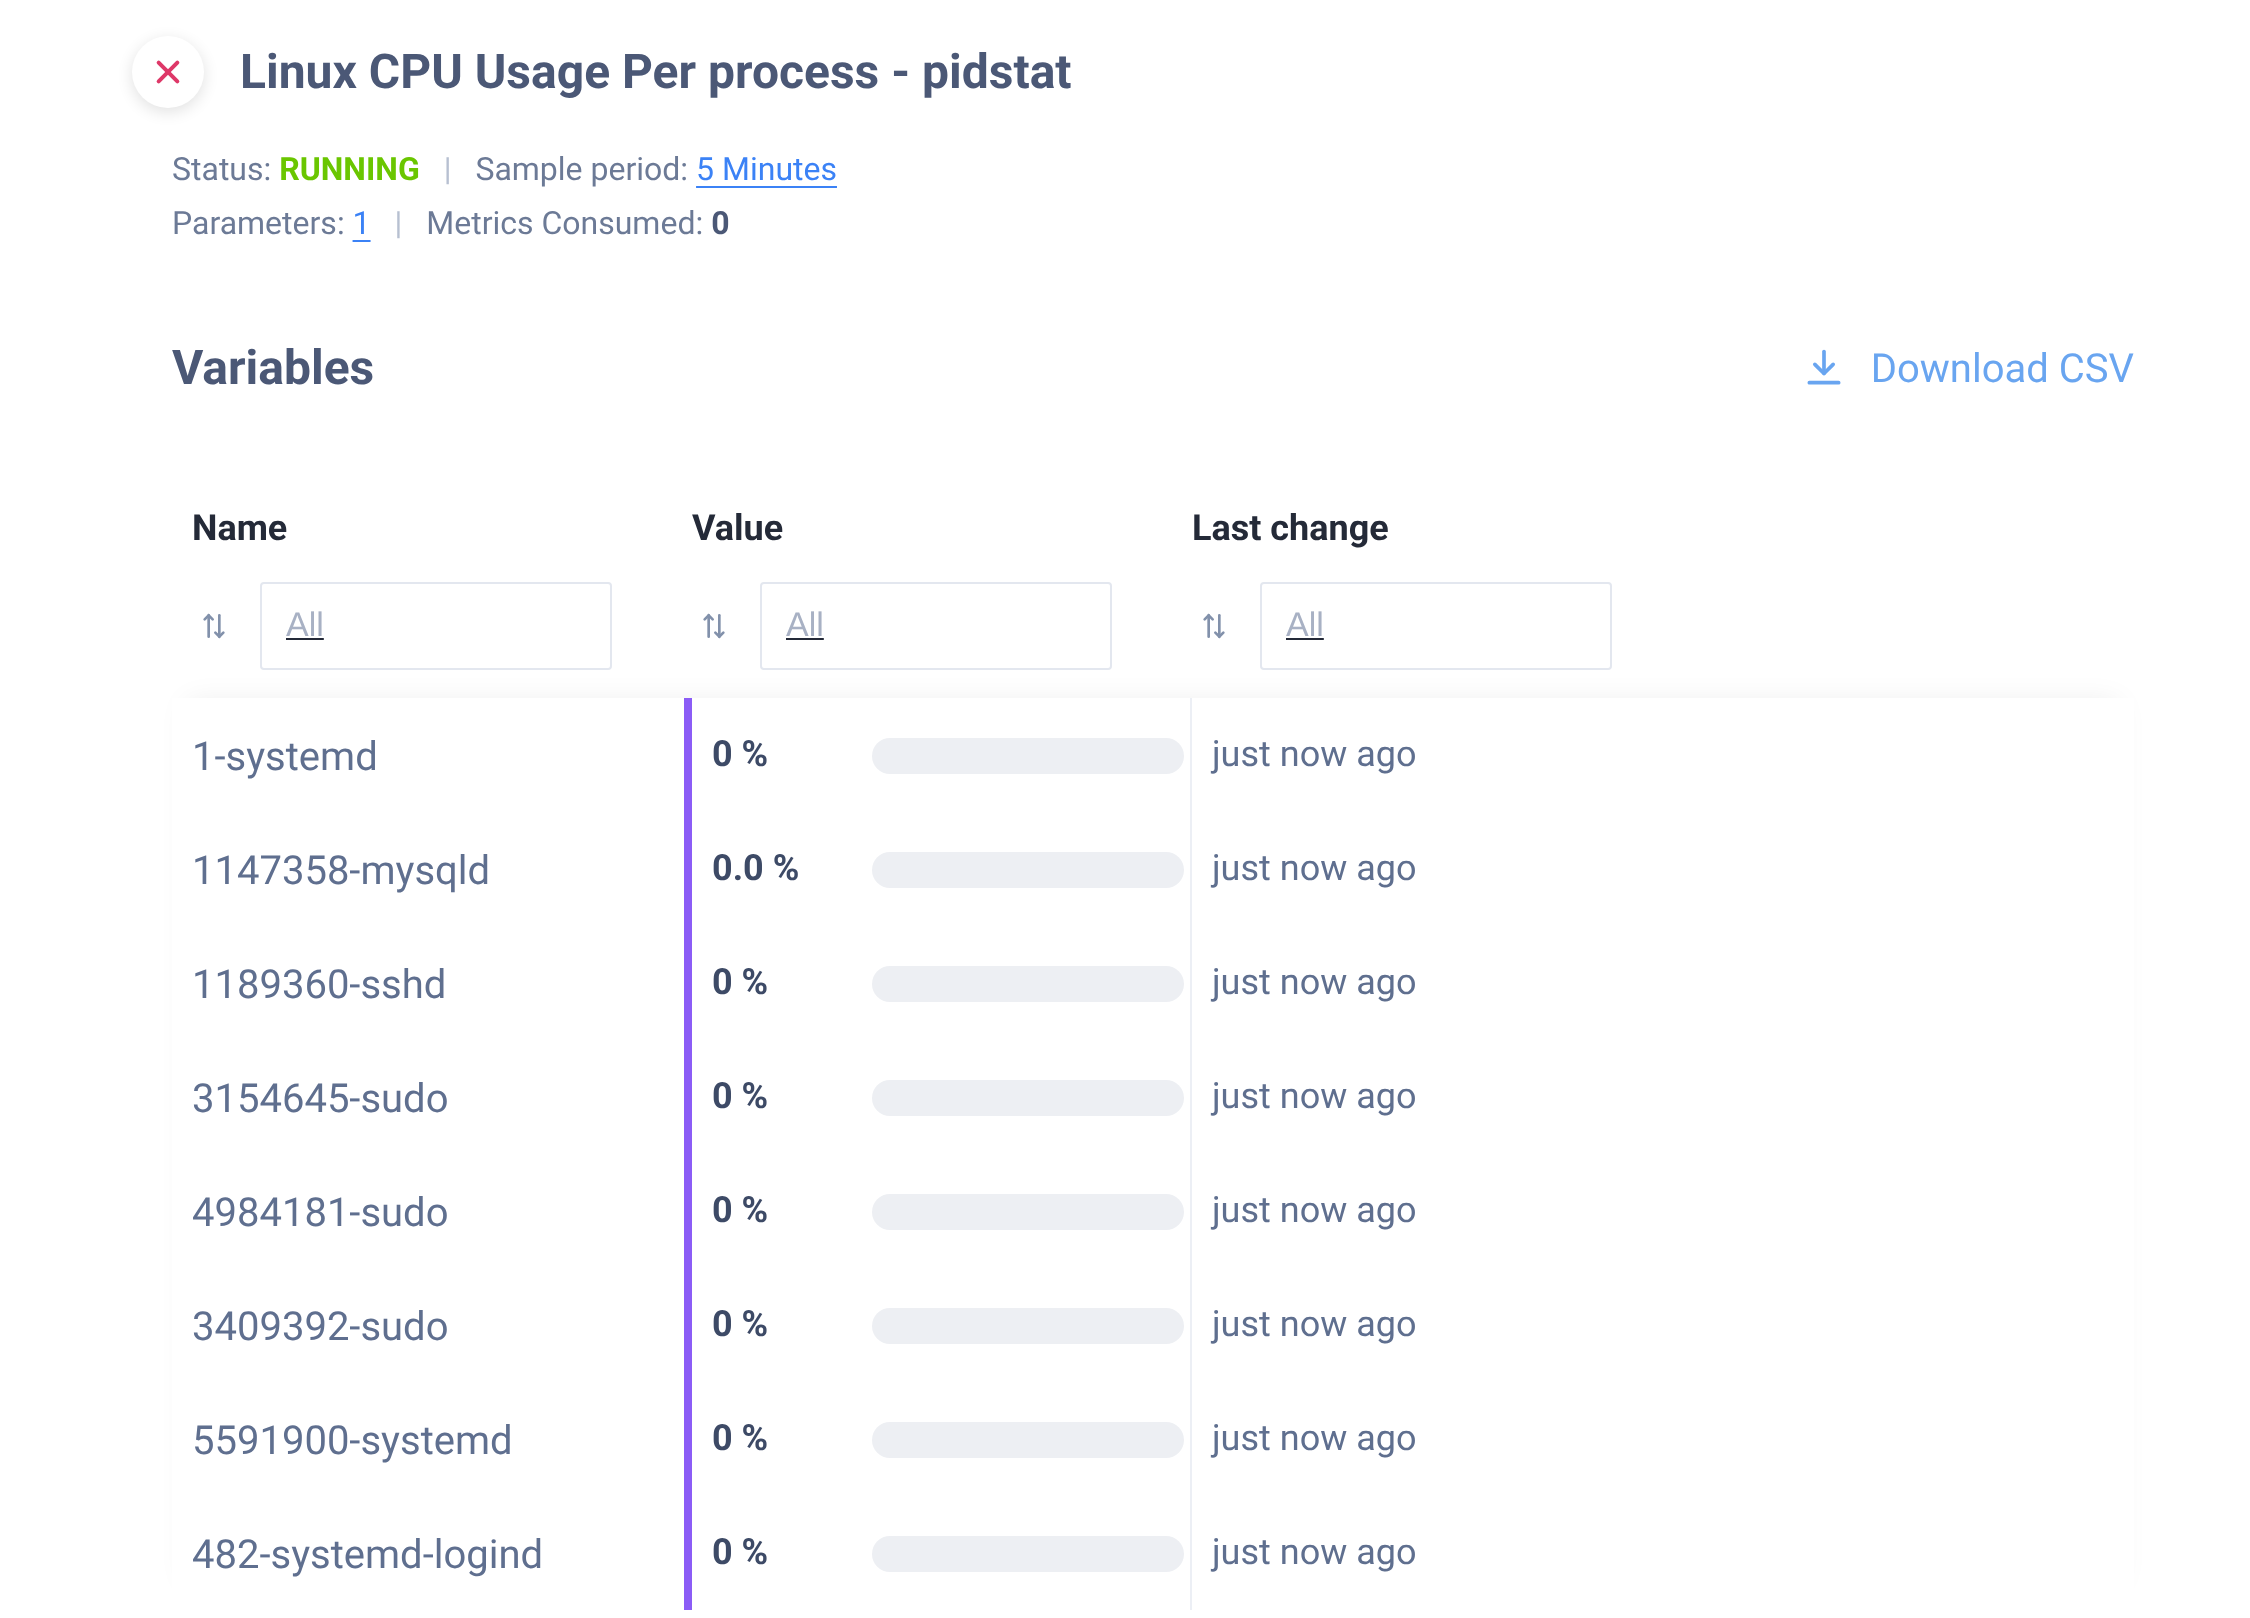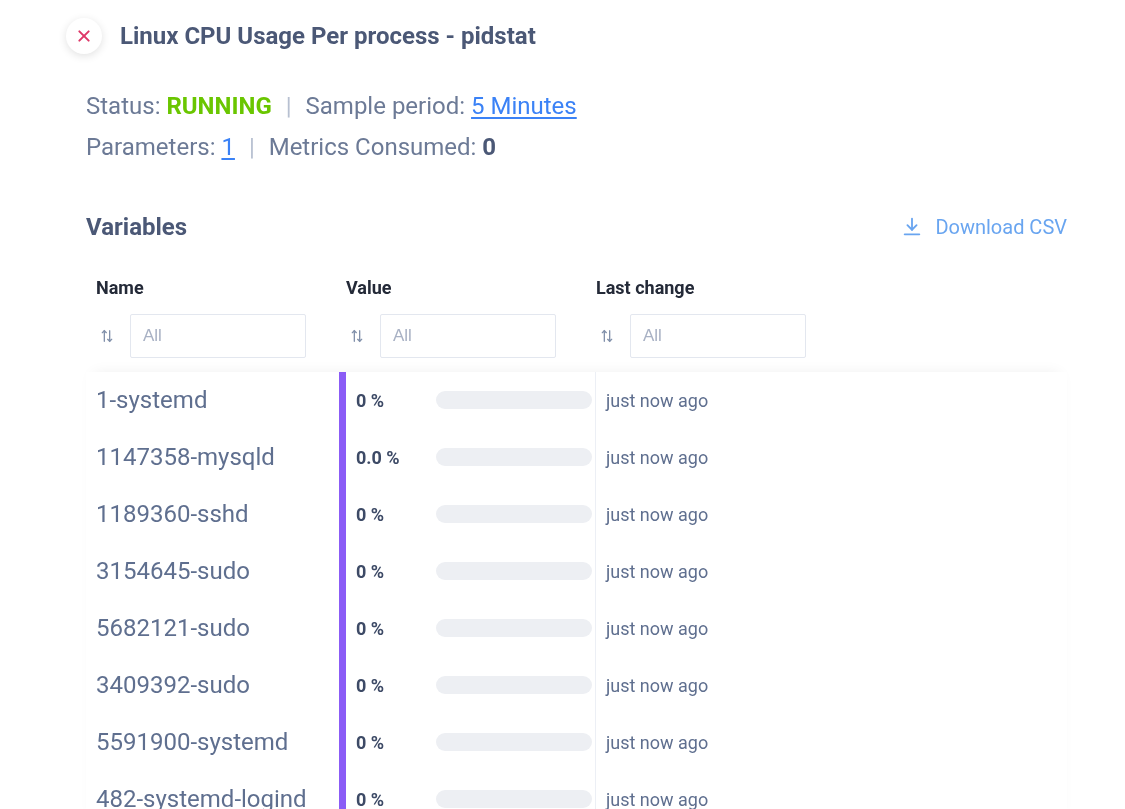--- a/index.html
+++ b/index.html
@@ -32,22 +32,22 @@
       cursor: pointer;
     }
     .close-btn svg { width: 16px; height: 16px; }
     .page-title {
       font-size: 24px;
       font-weight: 700;
       color: #4b5876;
       margin-left: 6px;
     }
     .status-line {
-      margin-top: 32px;
-      font-size: 24px;
+      margin-top: 17px;
+      font-size: 16px;
       color: #6c7a96;
       line-height: 1.7;
     }
     .status-line .running { color: #6ac600; font-weight: 700; }
     .status-line .divider { color: #b7c0d1; margin: 0 8px; }
     .status-line a.link { color: #3b82f6; text-decoration: underline; text-underline-offset: 3px; }
     .status-line .bold-val { color:#4b5876; font-weight:700; }
     .vars-header {
       display: flex;
       justify-content: space-between;
@@ -78,25 +78,27 @@
     .col-name { width: 250px; flex-shrink:0; }
     .col-value { width: 250px; flex-shrink:0; }
     .col-last { flex: 1; }
     .th {
       font-size: 18px;
       font-weight: 700;
       color: #242a38;
       display: flex;
       flex-direction: column;
       gap: 14px;
+      margin-top: 20px;
     }
     .filter-row {
       display: flex;
       gap: 12px;
       margin-top: 2px;
+      text-decoration: underline;
     }
     .sort-btn {
       cursor: pointer;
       display: flex;
       align-items: center;
       justify-content: center;
       width: 22px;
     }
     .sort-btn svg { width: 16px; height: 18px; stroke: #8291ab; }
     .filter-input {
@@ -113,21 +115,21 @@
     .tbody {
       margin-top: 14px;
       box-shadow: 0 -6px 14px -8px rgba(0,0,0,0.08);
     }
     .row {
       display: flex;
       align-items: center;
       height: 57px;
       padding: 0 10px;
     }
-    .cell-name { width: 250px; flex-shrink:0; color:#5f6f8f; font-size:24px; border-right: 7px solid #8b5cf6; height:100%; display:flex; align-items:center;text-align:right; }
+    .cell-name { width: 250px; flex-shrink:0; color:#5f6f8f; font-size:20px; border-right: 4px solid #8b5cf6; height:100%; display:flex; align-items:center;text-align:right; }
     .cell-value { width: 250px; flex-shrink:0; display:flex; align-items:center; gap: 18px; border-right: 1px solid #eceff5; height:100%; padding-left: 10px; }
     .cell-value .val-text { color:#3d4a66; font-size:18px; font-weight:700; min-width: 62px; }
     .cell-value .bar { width: 156px; height: 18px; background:#edeff3; border-radius: 10px; }
     .cell-last { flex:1; padding-left: 10px; color:#5f6f8f; font-size:18px; }
   </style>
 </head>
 <body>
 
 <div class="page">
   <div class="header-row">
@@ -235,21 +237,21 @@
         </div>
         <div class="row">
           <div class="cell-name">3154645-sudo</div>
           <div class="cell-value">
             <span class="val-text">0 %</span>
             <span class="bar"></span>
           </div>
           <div class="cell-last">just now ago</div>
         </div>
         <div class="row">
-          <div class="cell-name">5682121-sudo</div>
+          <div class="cell-name">4984181-sudo</div>
           <div class="cell-value">
             <span class="val-text">0 %</span>
             <span class="bar"></span>
           </div>
           <div class="cell-last">just now ago</div>
         </div>
         <div class="row">
           <div class="cell-name">3409392-sudo</div>
           <div class="cell-value">
             <span class="val-text">0 %</span>

